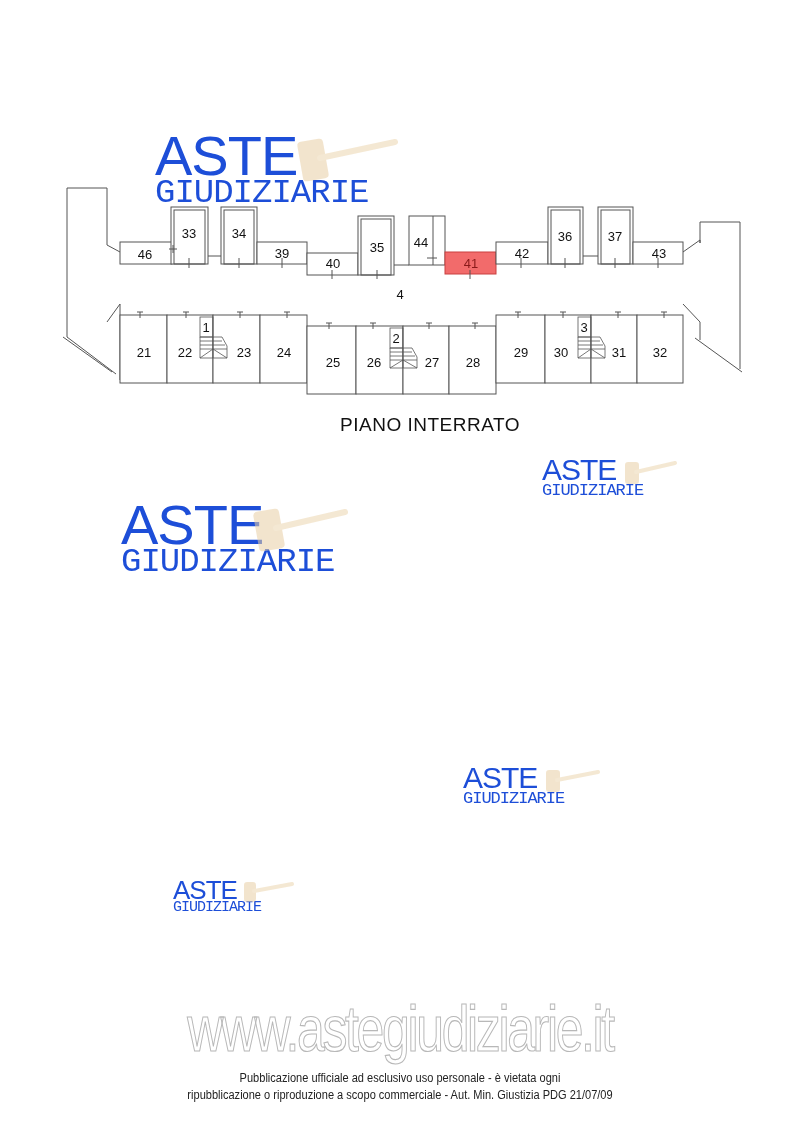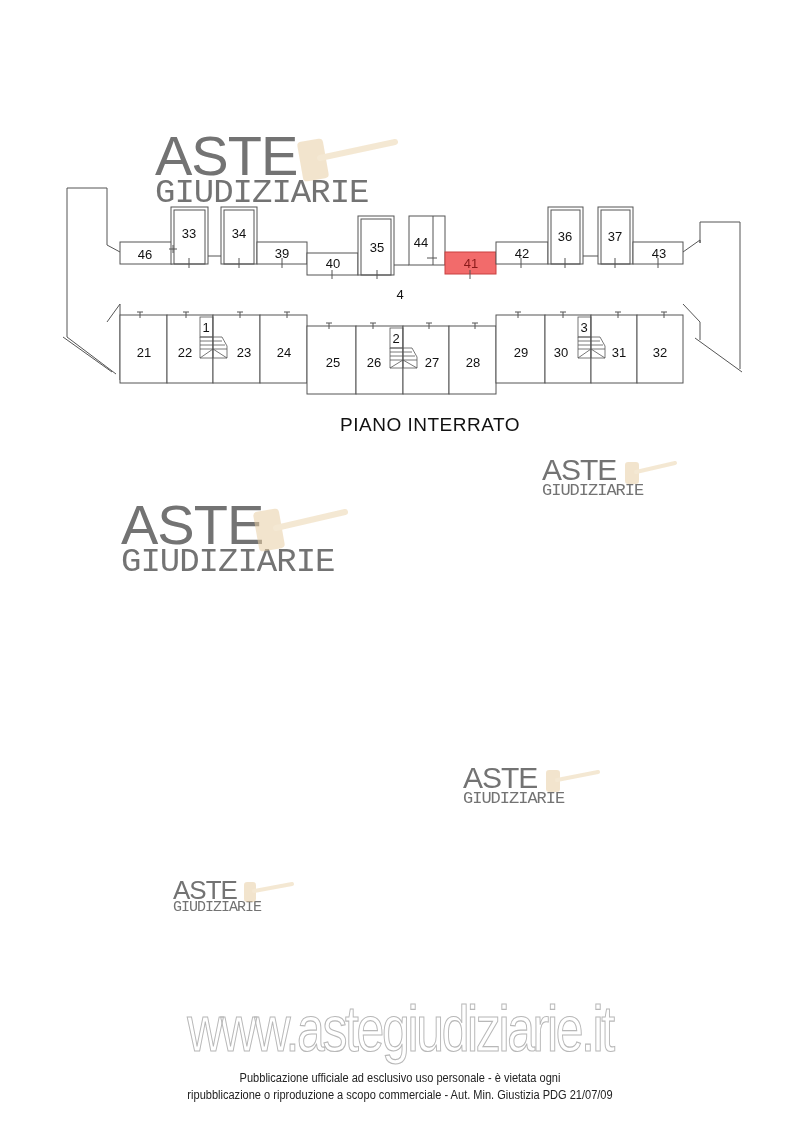--- a/index.html
+++ b/index.html
@@ -1,17 +1,17 @@
 <!DOCTYPE html>
 <html><head>
 <meta charset="utf-8">
 <style>
   html, body { margin: 0; padding: 0; background: #ffffff; }
   body { width: 800px; height: 1131px; position: relative; overflow: hidden; font-family: "Liberation Sans", sans-serif; }
-  .wm { position: absolute; font-family: "Liberation Sans", sans-serif; color: #737373; line-height: 1; }
+  .wm { position: absolute; font-family: "Liberation Sans", sans-serif; color: #1d4ed8; line-height: 1; }
   .wm .a { display: block; letter-spacing: -1px; }
   .wm .g { display: block; letter-spacing: -1px; font-family: Liberation Mono, monospace; }
   .plan { position: absolute; left: 0; top: 0; }
   .title { position: absolute; left: 0; width: 860px; top: 414px; text-align: center; font-size: 19px; color: #111; letter-spacing: 0.5px; }
   .site { position: absolute; left: 0; width: 800px; top: 992px; text-align: center; font-size: 64px; color: #fff; letter-spacing: -3px; -webkit-text-stroke: 1.2px #b8b8b8; font-family: "Liberation Sans", sans-serif; transform: scaleX(0.78); transform-origin: center; }
   .footer { position: absolute; left: 0; width: 800px; top: 1070px; text-align: center; font-size: 12px; color: #222; line-height: 17px; transform: scaleX(0.92); }
 </style>
 </head>
 <body>
 

